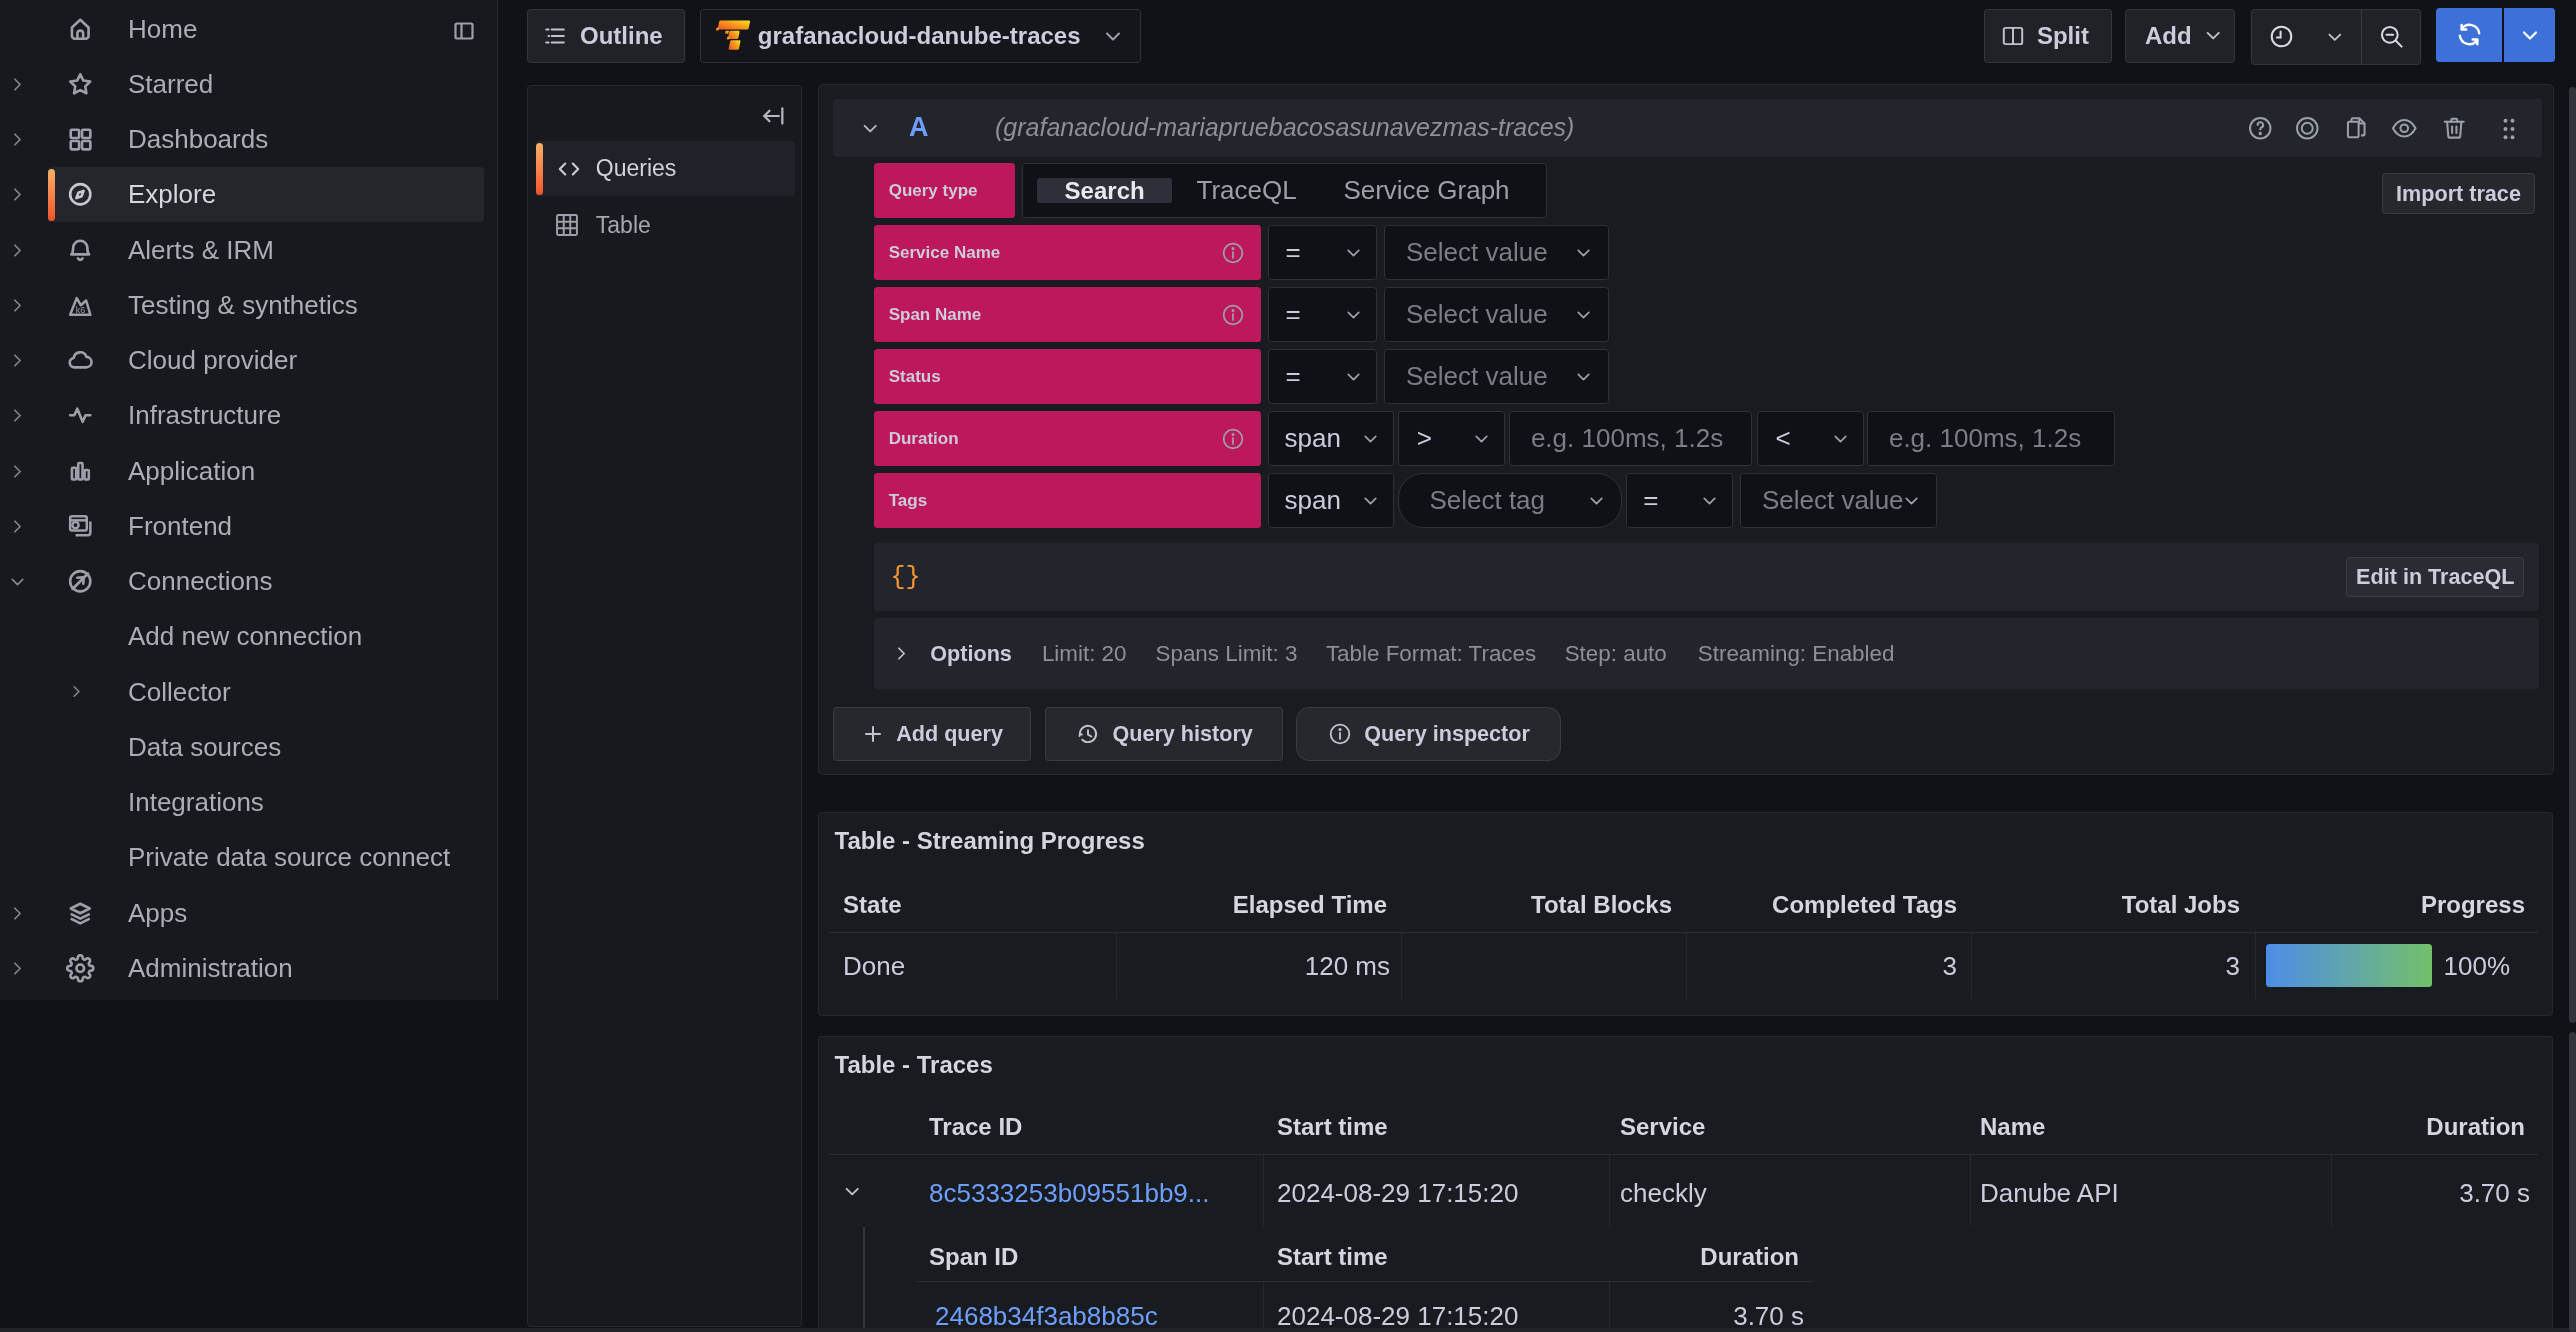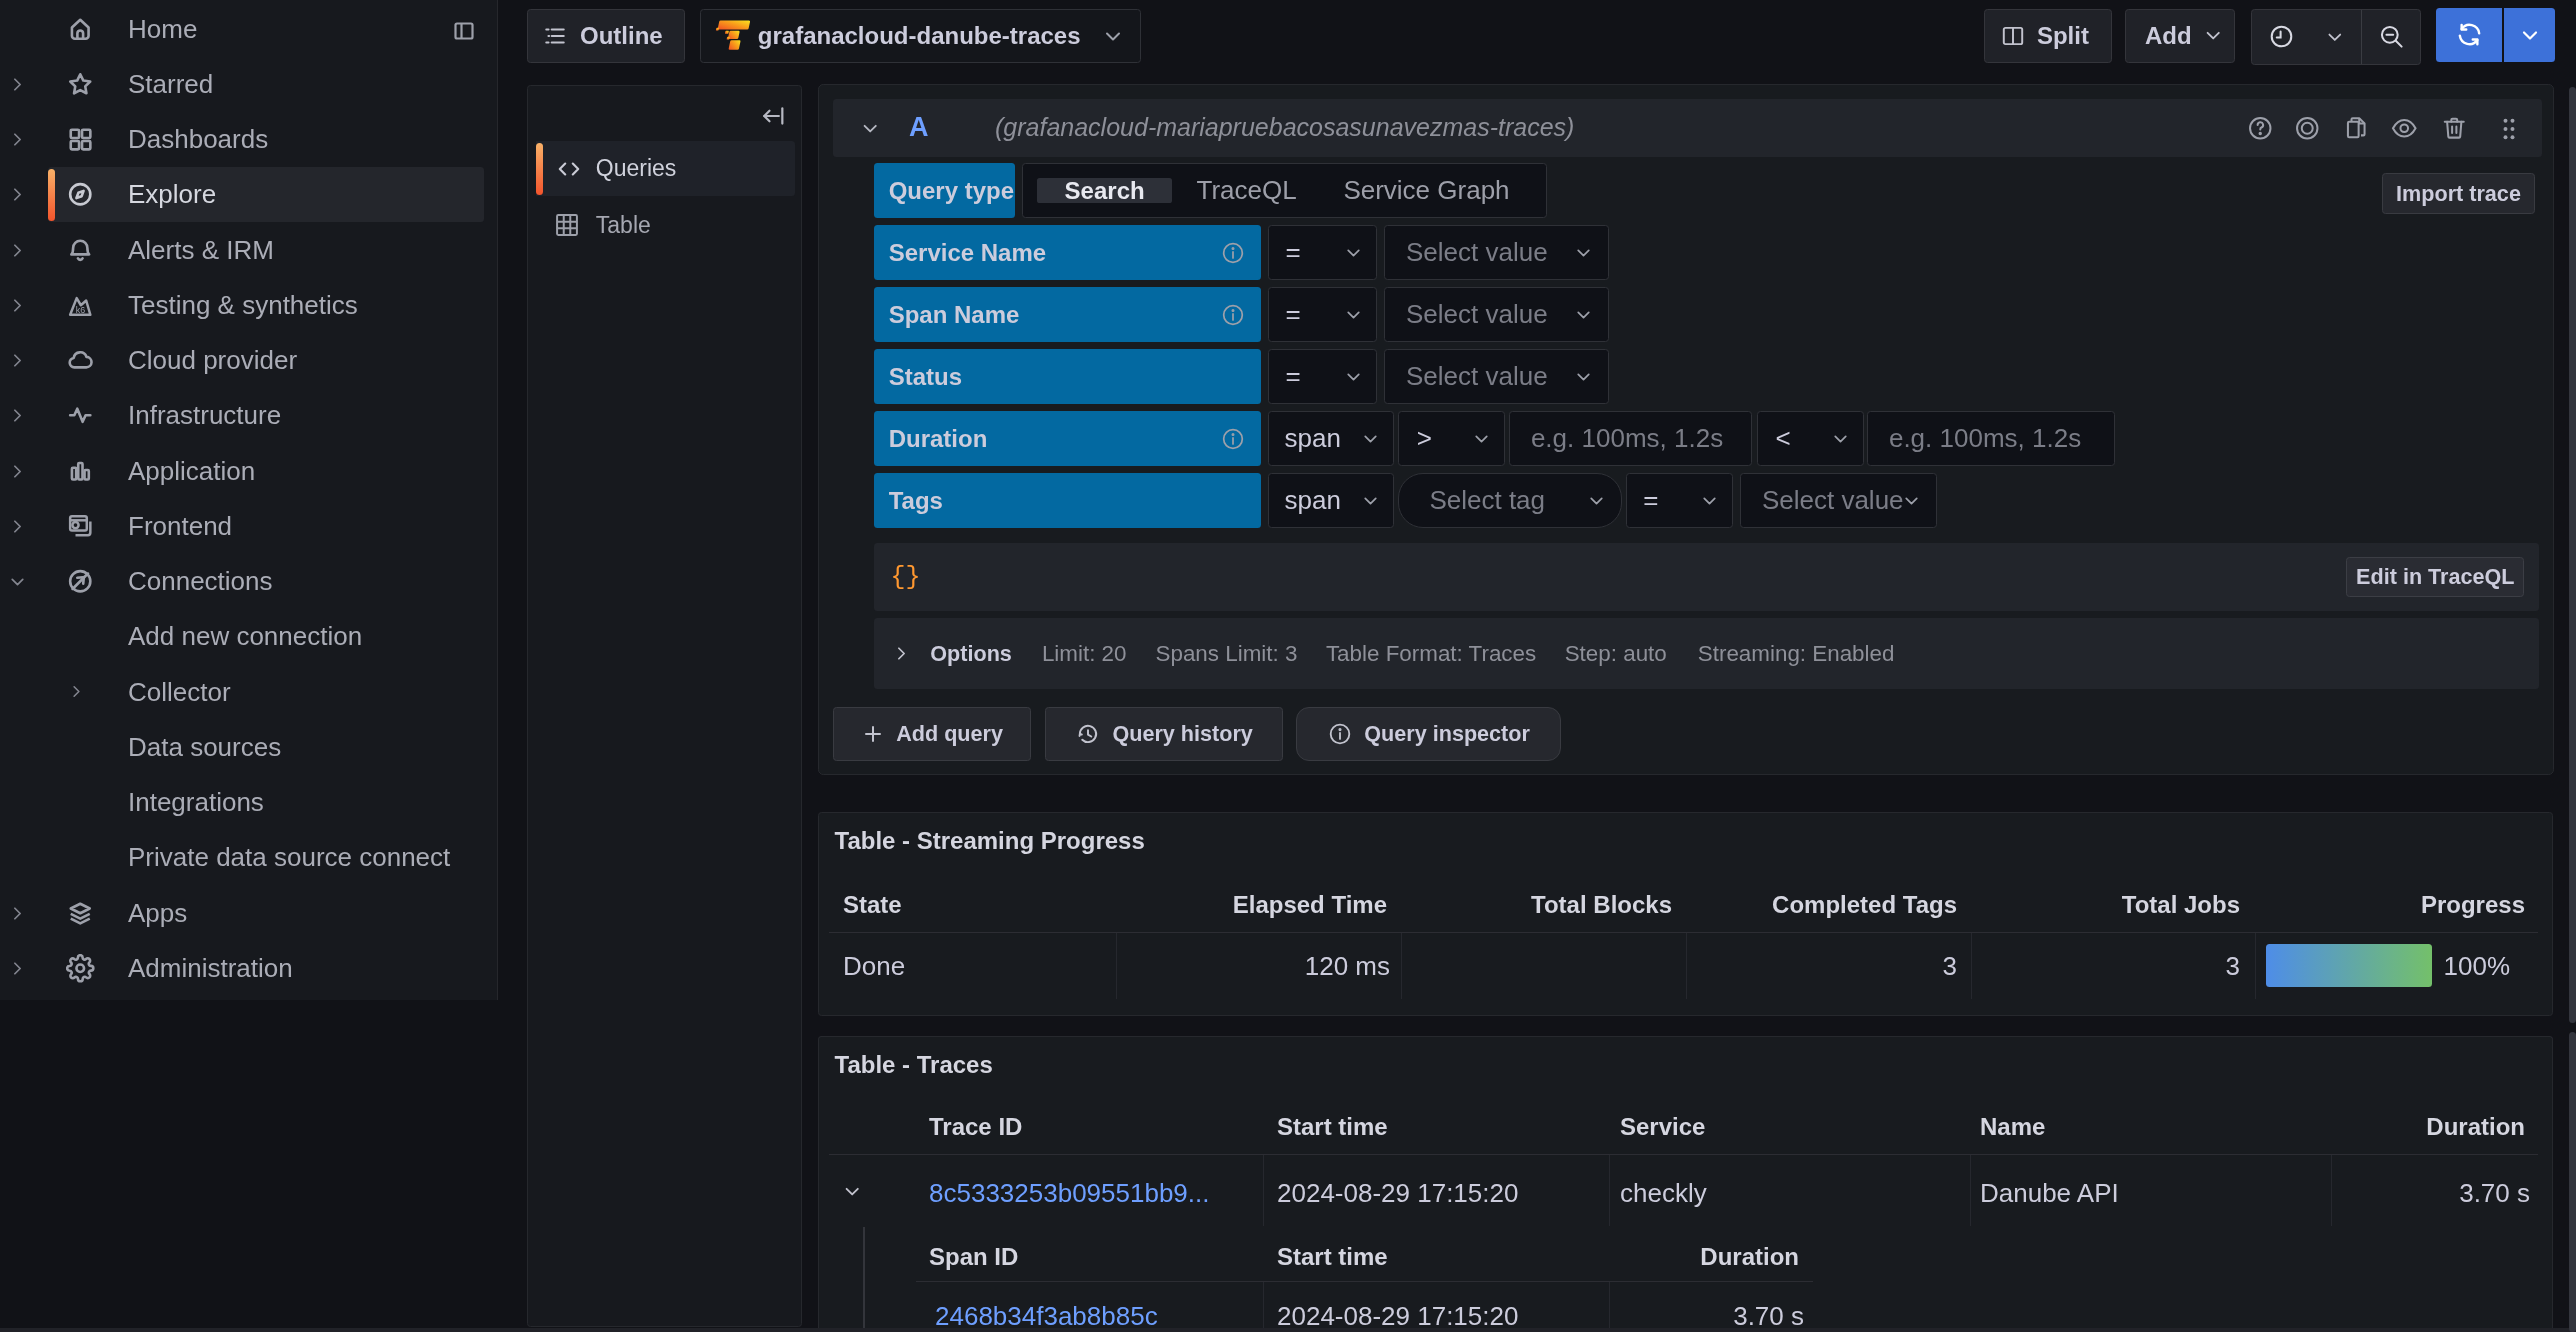--- a/index.html
+++ b/index.html
@@ -27,22 +27,22 @@
 
   
   #outline-panel { position:absolute; left:527px; top:85px; width:275px; height:1242px;
     background:#17191e; border:0.9px solid #26282d; border-radius:3.5px; }
 
   
   #qpanel { position:absolute; left:818px; top:84px; width:1736px; height:691px;
     background:#181b1f; border:0.9px solid #26282d; border-radius:5.2px; }
   #qheader { position:absolute; left:14px; top:14px; width:1709px; height:58px;
     background:#22252b; border-radius:3.5px; }
-  .lbl { background:#0369a1; border-radius:3.5px; display:flex; align-items:center;
-    font-size:24px; font-weight:bold; color:#CCCCDC; padding-left:14.7px; position:relative; white-space:nowrap; }
+  .lbl { background:#be185d; border-radius:3.5px; display:flex; align-items:center;
+    font-size:17px; font-weight:bold; color:#CCCCDC; padding-left:14.7px; position:relative; white-space:nowrap; }
   .inp { background:#0f1117; border:0.9px solid #2f3137; border-radius:3.5px;
     display:flex; align-items:center; font-size:26px; color:#CCCCDC; position:relative; }
   .ph { color:#7b7d87; }
   .qrow { position:absolute; left:55px; display:flex; gap:7px; height:55px; }
 
   
   .panel { position:absolute; left:818px; width:1735px; background:#181b1f;
     border:0.9px solid #26282d; border-radius:3.5px; }
   .ptitle { position:absolute; left:15.5px; top:14px; font-size:24px; font-weight:bold; color:#D5D6E0; }
   .th { font-size:24px; font-weight:bold; color:#D5D6E0; position:absolute; white-space:nowrap; }

